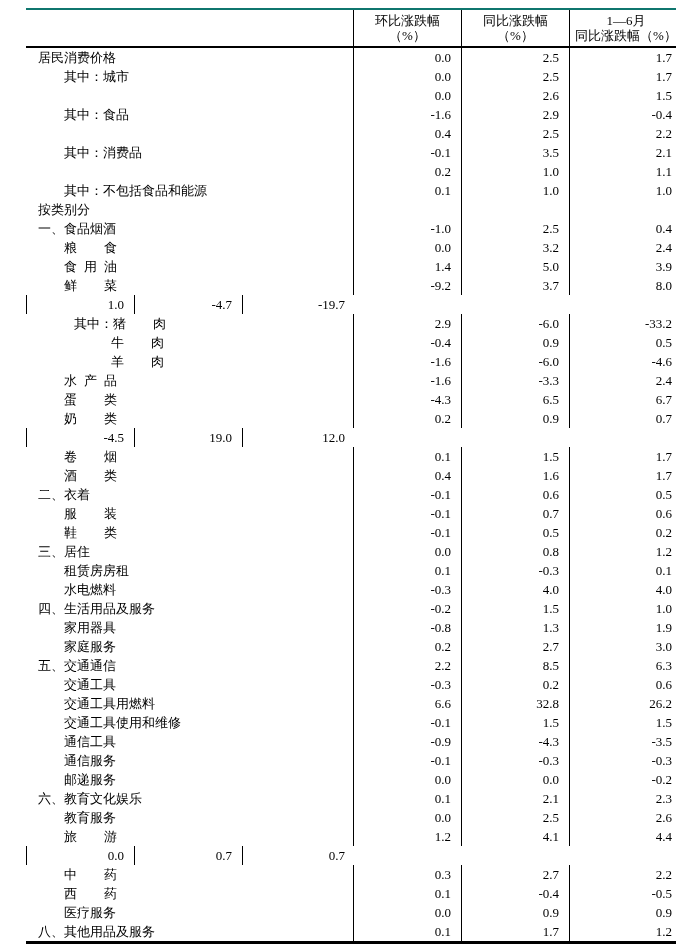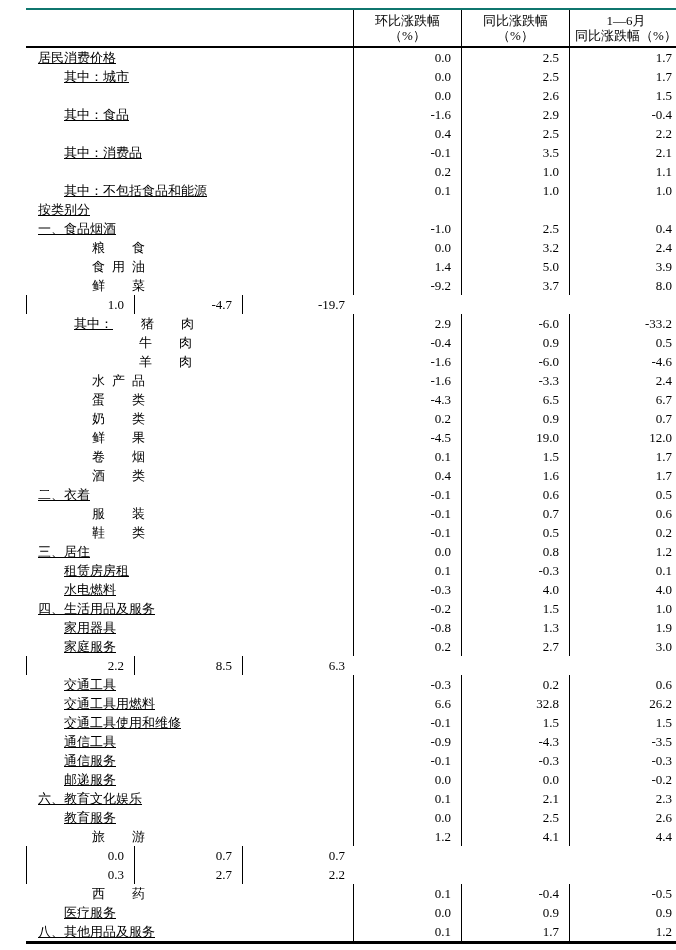--- a/index.html
+++ b/index.html
@@ -7,40 +7,40 @@
     width:676px;height:950px;background:#ffffff;position:relative;
     font-family:"Liberation Serif","DejaVu Serif",serif;color:#000000;
     -webkit-font-smoothing:antialiased;
   }
   .cpi-table{
     position:absolute;left:26px;top:8px;width:656px;
     border-top:2px solid #0f766e;border-bottom:3px solid #000;
   }
   .thead{display:flex;height:36px;border-bottom:2px solid #000;}
   .tr{display:flex;height:19px;}
-  .c1{width:327px;text-decoration:underline;}
+  .c1{width:327px;}
   .c2{width:108px;}
   .c3{width:108px;}
   .c4{width:113px;}
   .c2,.c3,.c4{border-left:1px solid #000;box-sizing:border-box;}
   .hc{
     display:flex;flex-direction:column;justify-content:center;
     text-align:center;font-size:13px;line-height:15px;
   }
   .td{
     font-size:13px;line-height:19px;box-sizing:border-box;
     white-space:nowrap;overflow:hidden;
   }
   .num{text-align:right;padding-right:10px;}
   .ind0{padding-left:12px;}
   .ind1{padding-left:38px;}
   .ind2{padding-left:77px;margin-top:38px;}
   .ind3{padding-left:48px;}
   .ind4{padding-left:85px;}
-  .jl{display:inline-block;width:53px;text-align:justify;text-align-last:justify;margin-left:28px;}
+  .jl{display:inline-block;width:53px;text-align:justify;text-align-last:justify;}
   .prefix{display:inline;margin-top:35px;}
 </style>
 </head>
 <body>
 
 <div class="cpi-table">
   <div class="thead">
     <div class="hc c1">
       <div></div>
     </div>
@@ -171,21 +171,20 @@
         <div class="td num c3">6.5</div>
         <div class="td num c4">6.7</div>
       </div>
       <div class="tr">
         <div class="td c1 ind1"><span class="jl">奶类</span></div>
         <div class="td num c2">0.2</div>
         <div class="td num c3">0.9</div>
         <div class="td num c4">0.7</div>
       </div>
       <div class="tr">
-        <div class="td c1 ind1"><span class="jl">鲜果</span></div>
         <div class="td num c2">-4.5</div>
         <div class="td num c3">19.0</div>
         <div class="td num c4">12.0</div>
       </div>
       <div class="tr">
         <div class="td c1 ind1"><span class="jl">卷烟</span></div>
         <div class="td num c2">0.1</div>
         <div class="td num c3">1.5</div>
         <div class="td num c4">1.7</div>
       </div>
@@ -243,20 +242,21 @@
         <div class="td num c3">1.3</div>
         <div class="td num c4">1.9</div>
       </div>
       <div class="tr">
         <div class="td c1 ind1"><span>家庭服务</span></div>
         <div class="td num c2">0.2</div>
         <div class="td num c3">2.7</div>
         <div class="td num c4">3.0</div>
       </div>
       <div class="tr">
+        <div class="td c1 ind0"><span>五、交通通信</span></div>
         <div class="td num c2">2.2</div>
         <div class="td num c3">8.5</div>
         <div class="td num c4">6.3</div>
       </div>
       <div class="tr">
         <div class="td c1 ind1"><span>交通工具</span></div>
         <div class="td num c2">-0.3</div>
         <div class="td num c3">0.2</div>
         <div class="td num c4">0.6</div>
       </div>
@@ -307,20 +307,21 @@
         <div class="td num c2">1.2</div>
         <div class="td num c3">4.1</div>
         <div class="td num c4">4.4</div>
       </div>
       <div class="tr">
         <div class="td num c2">0.0</div>
         <div class="td num c3">0.7</div>
         <div class="td num c4">0.7</div>
       </div>
       <div class="tr">
+        <div class="td c1 ind1"><span class="jl">中药</span></div>
         <div class="td num c2">0.3</div>
         <div class="td num c3">2.7</div>
         <div class="td num c4">2.2</div>
       </div>
       <div class="tr">
         <div class="td c1 ind1"><span class="jl">西药</span></div>
         <div class="td num c2">0.1</div>
         <div class="td num c3">-0.4</div>
         <div class="td num c4">-0.5</div>
       </div>

